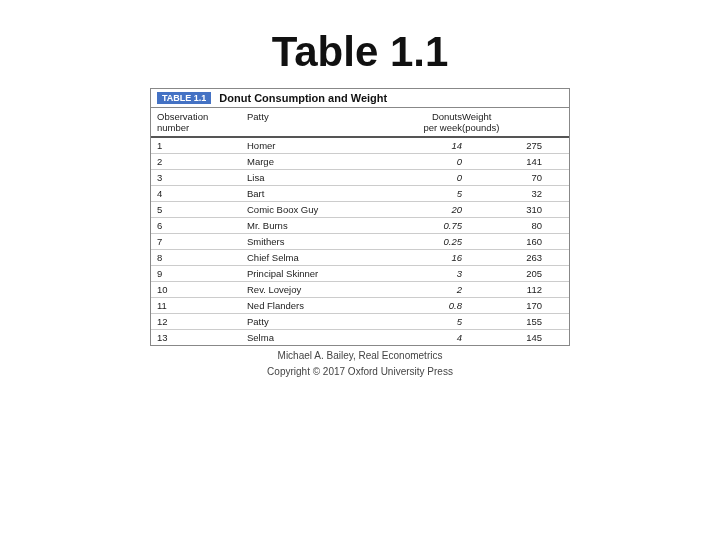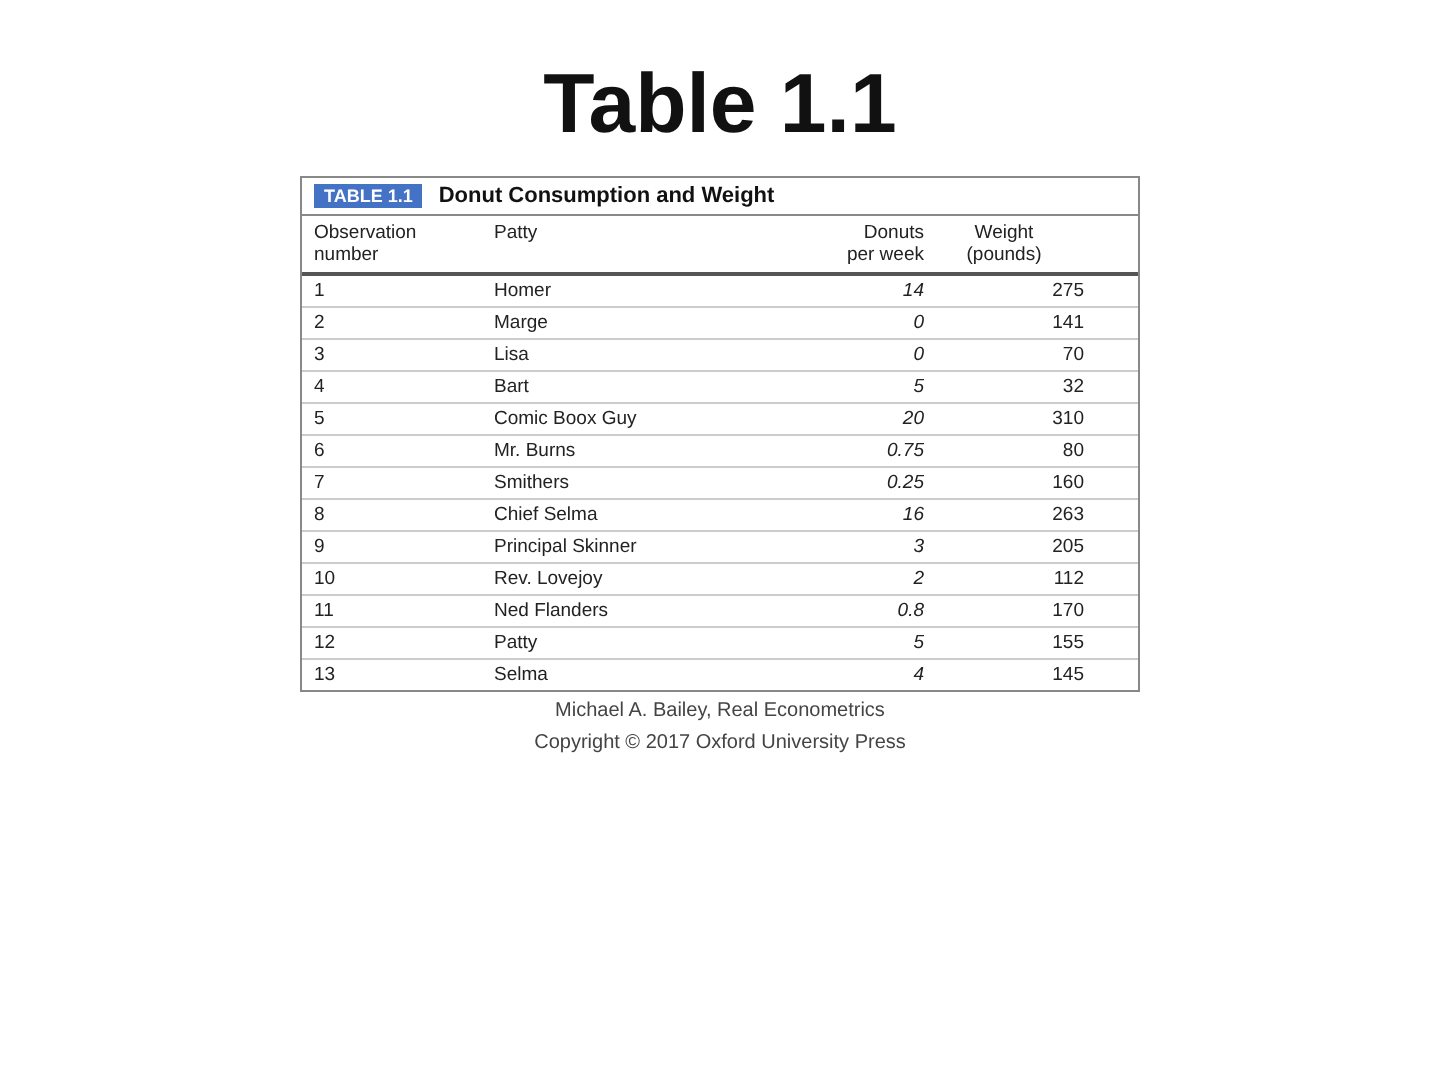--- a/index.html
+++ b/index.html
@@ -70,21 +70,21 @@
       font-size: 9.5px;
       font-family: Arial, sans-serif;
       color: #222;
       text-align: right;
     }
     .col-weight {
       width: 80px;
       font-size: 9.5px;
       font-family: Arial, sans-serif;
       color: #222;
-      text-align: center;
+      text-align: left;
     }
     .data-row {
       display: flex;
       align-items: center;
       padding: 2px 6px;
       border-bottom: 1px solid #ccc;
     }
     .data-row:last-child {
       border-bottom: none;
     }

